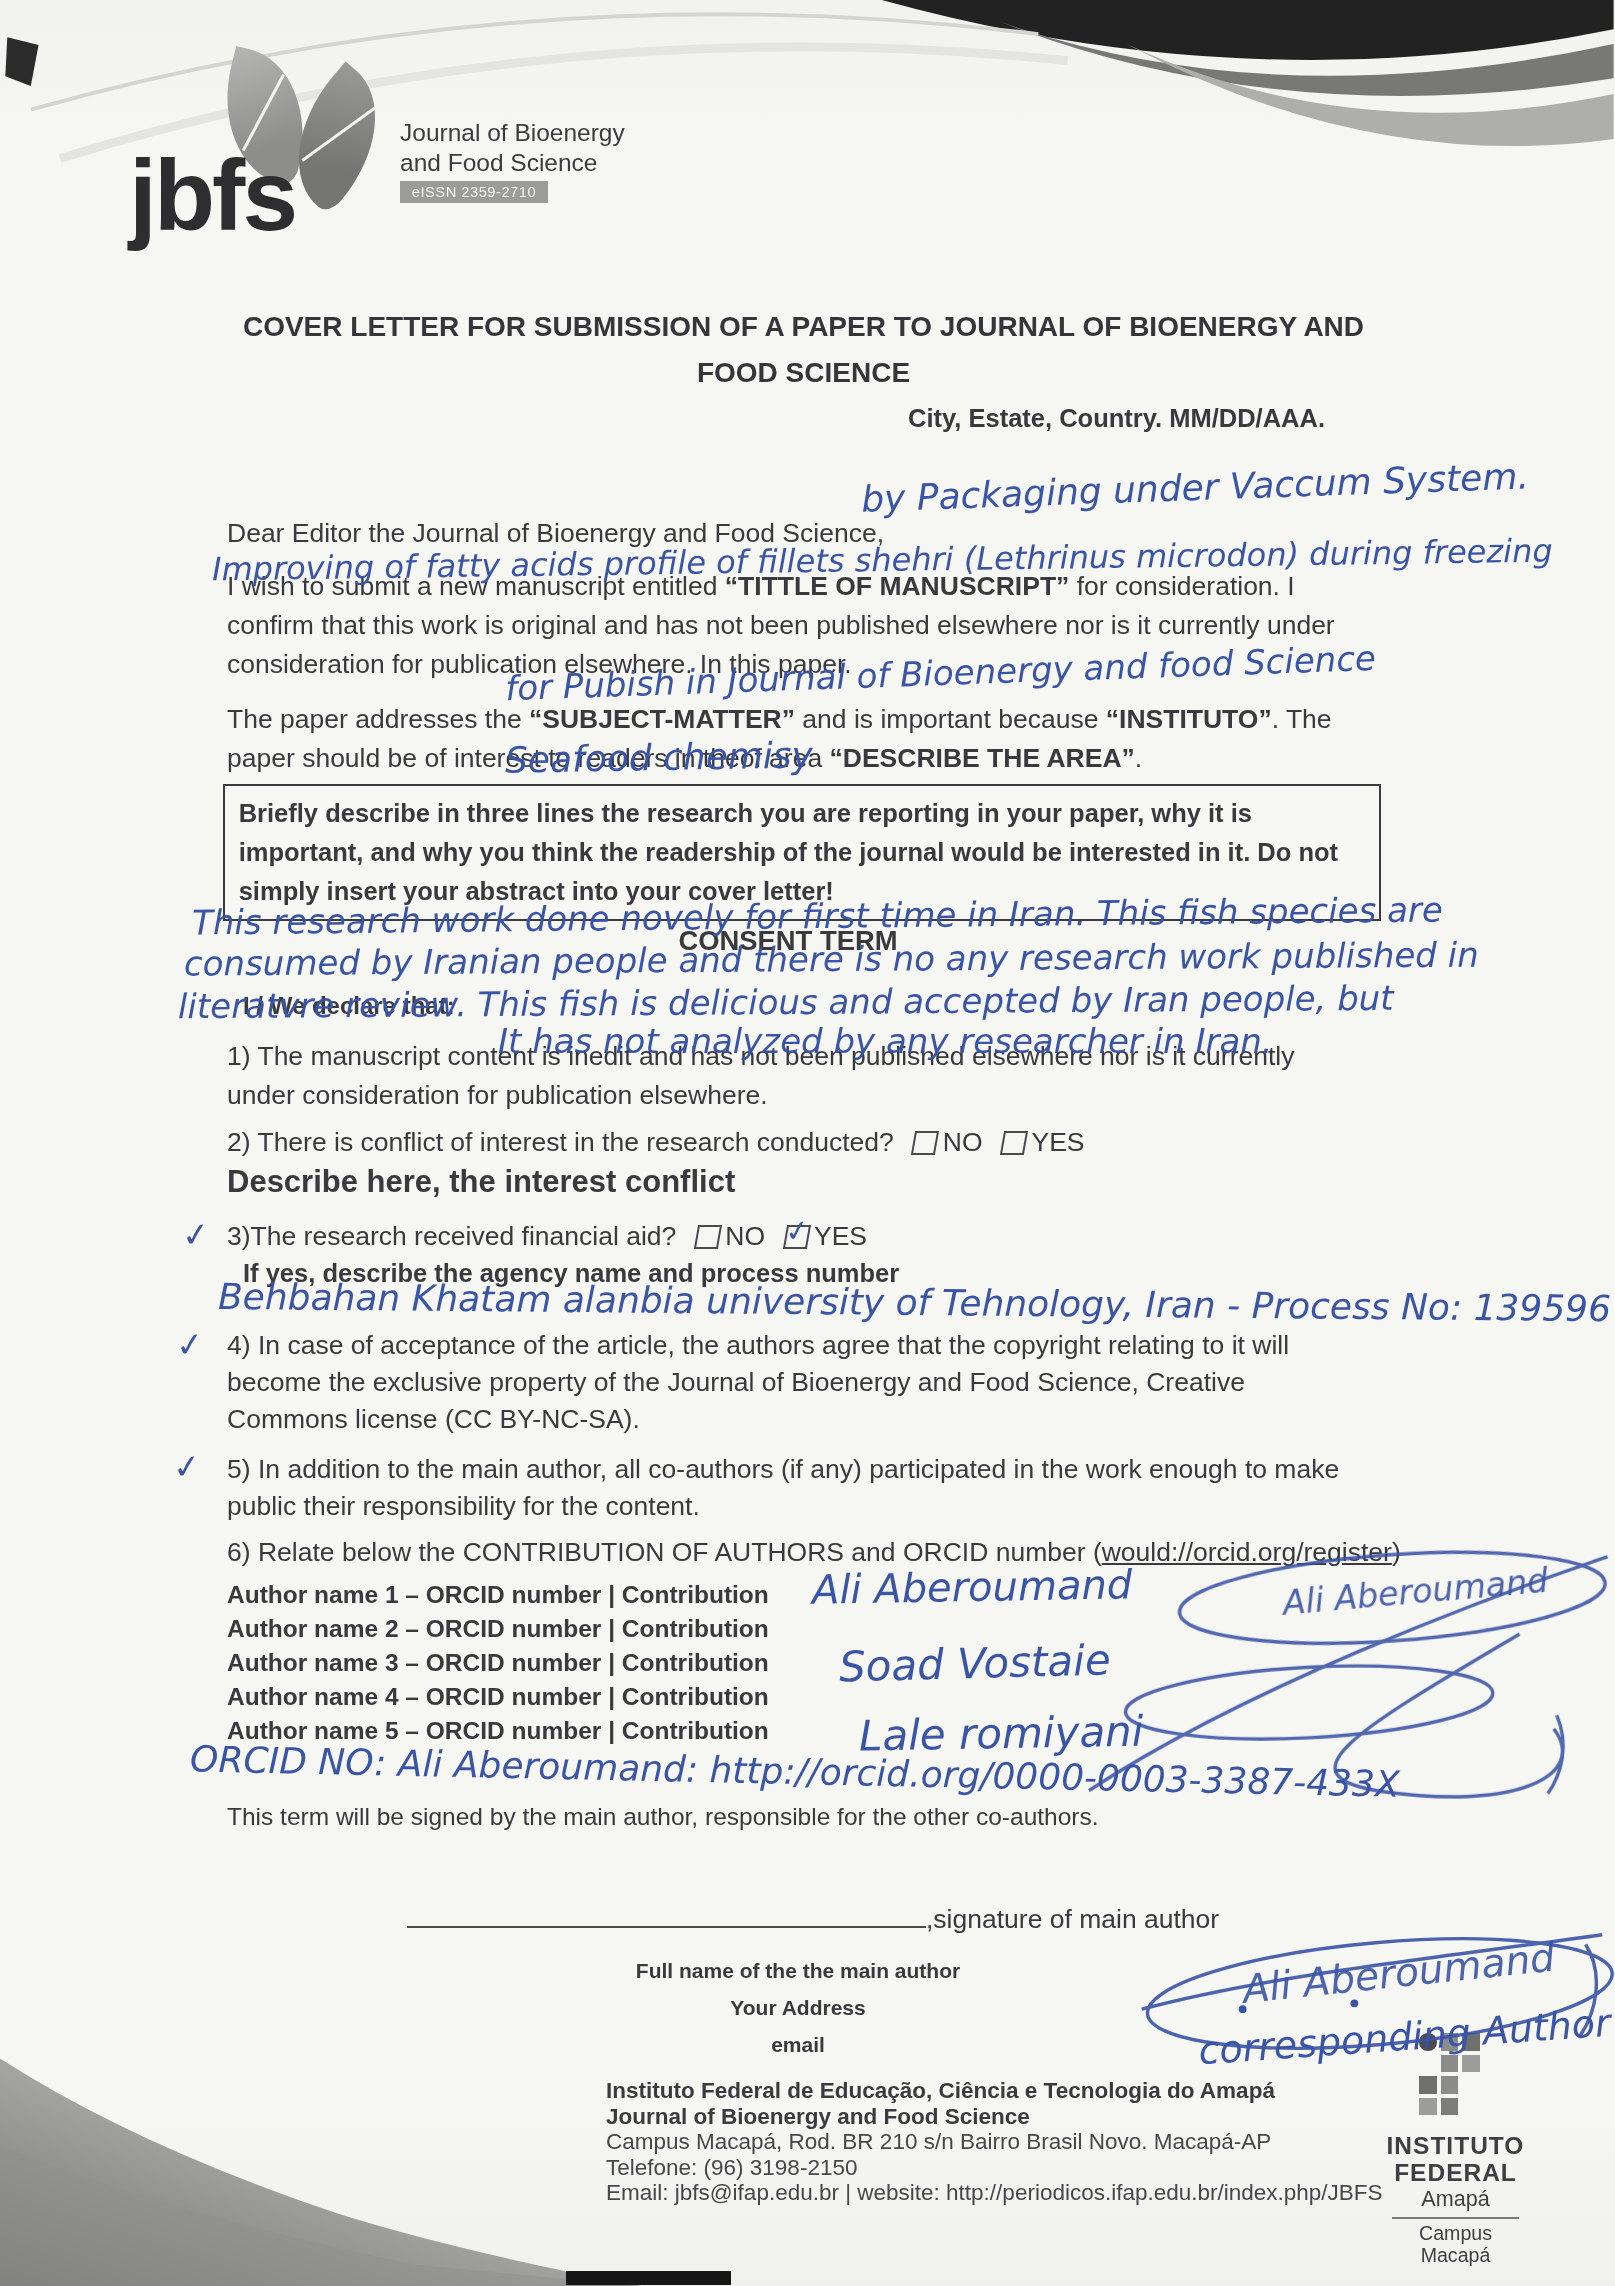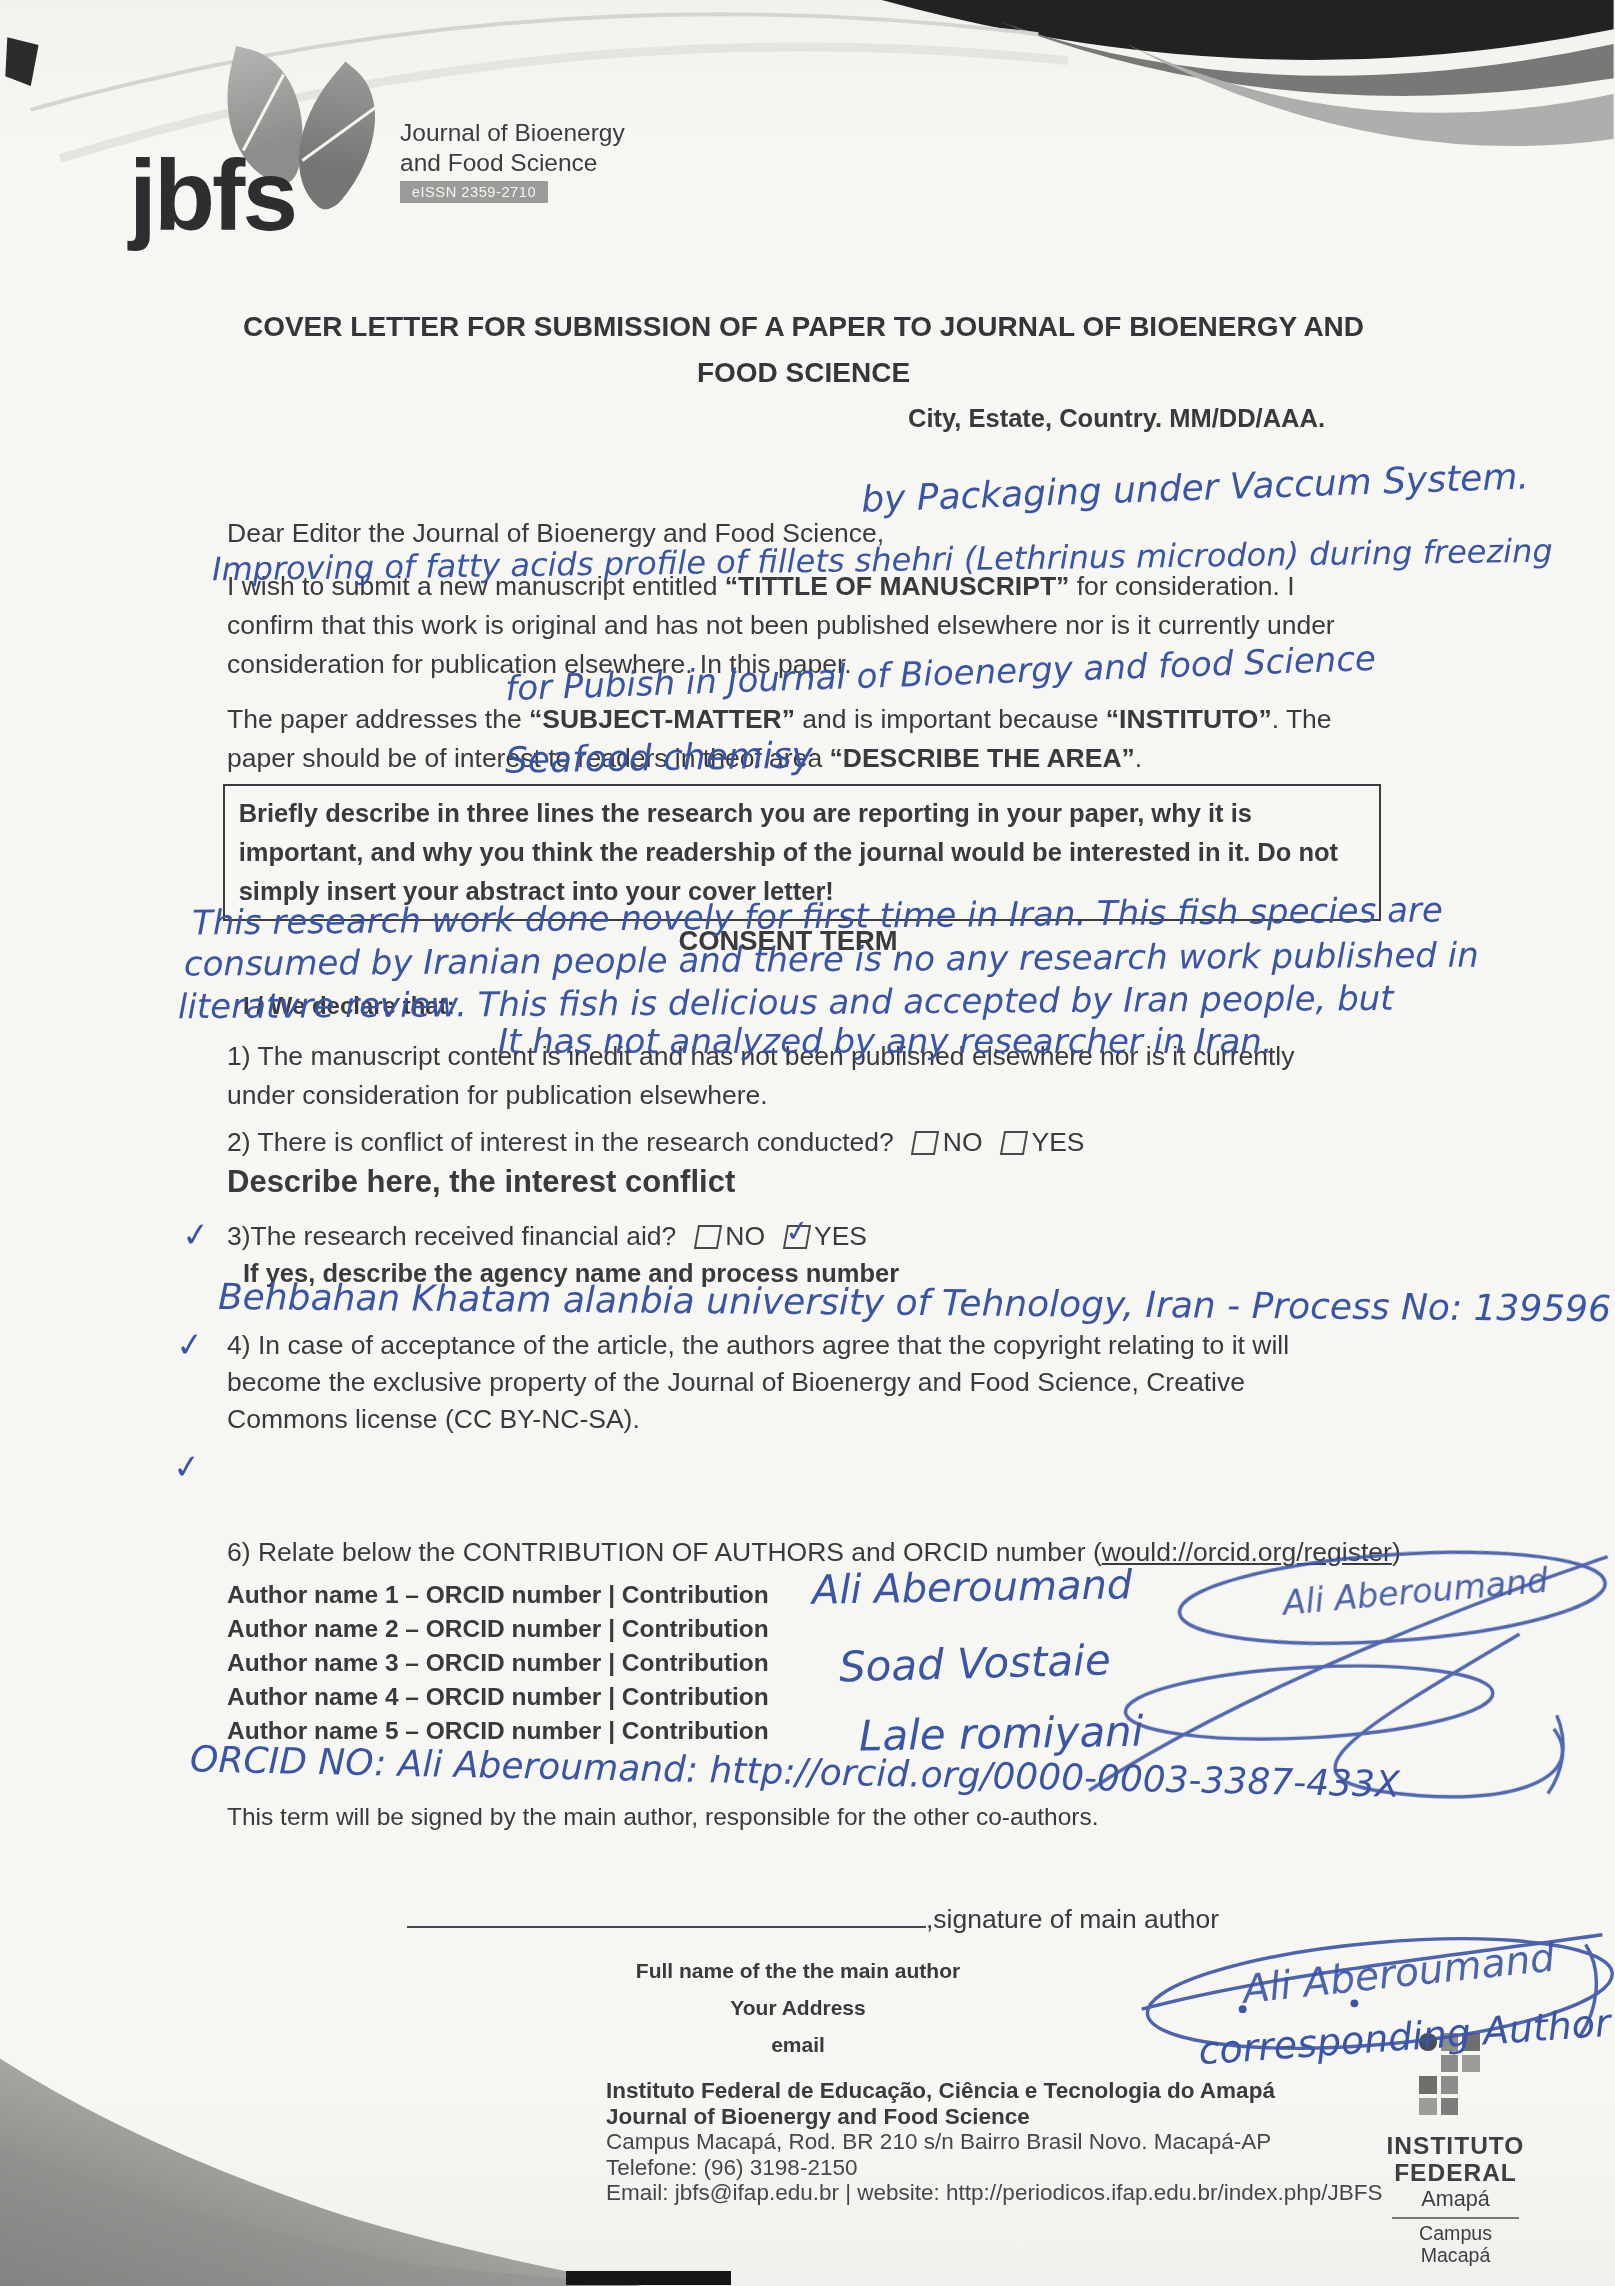--- a/index.html
+++ b/index.html
@@ -92,20 +92,21 @@
   <div class="abs printed" style="left:227px;top:1221px;font-size:26.5px;">
     <span>3)The research received financial aid?</span><span class="cbwrap"><span class="cb"></span></span><span>NO</span><span class="cbwrap"><span class="cb"></span><span class="cbcheck">✓</span></span><span>YES</span>
   </div>
   <div class="abs printed b" style="left:243px;top:1259px;font-size:25.5px;">If yes, describe the agency name and process number</div>
   <div class="abs hand" style="left:218px;top:1282px;font-size:36px;transform:rotate(0.5deg);z-index:3;">Behbahan Khatam alanbia university of Tehnology, Iran - Process No: 139596</div>
 
   <div class="abs tick" style="left:176px;top:1325px;">✓</div>
   <div class="abs printed" style="left:227px;top:1327px;width:1117px;font-size:26.5px;line-height:37px;">4) In case of acceptance of the article, the authors agree that the copyright relating to it will become the exclusive property of the Journal of Bioenergy and Food Science, Creative Commons license (CC BY-NC-SA).</div>
 
   <div class="abs tick" style="left:173px;top:1447px;">✓</div>
+  <div class="abs printed" style="left:227px;top:1451px;width:1127px;font-size:26.5px;line-height:37px;">5) In addition to the main author, all co-authors (if any) participated in the work enough to make public their responsibility for the content.</div>
 
   <div class="abs printed" style="left:227px;top:1537px;width:1176px;font-size:26.5px;">
     <span>6) Relate below the CONTRIBUTION OF AUTHORS and ORCID number (</span><span style="text-decoration:underline;">would://orcid.org/register</span><span>)</span>
   </div>
 
   <div class="abs printed b" style="left:227px;top:1578px;font-size:24.5px;line-height:34px;">
     <div>Author name 1 – ORCID number | Contribution</div>
     <div>Author name 2 – ORCID number | Contribution</div>
     <div>Author name 3 – ORCID number | Contribution</div>
     <div>Author name 4 – ORCID number | Contribution</div>

